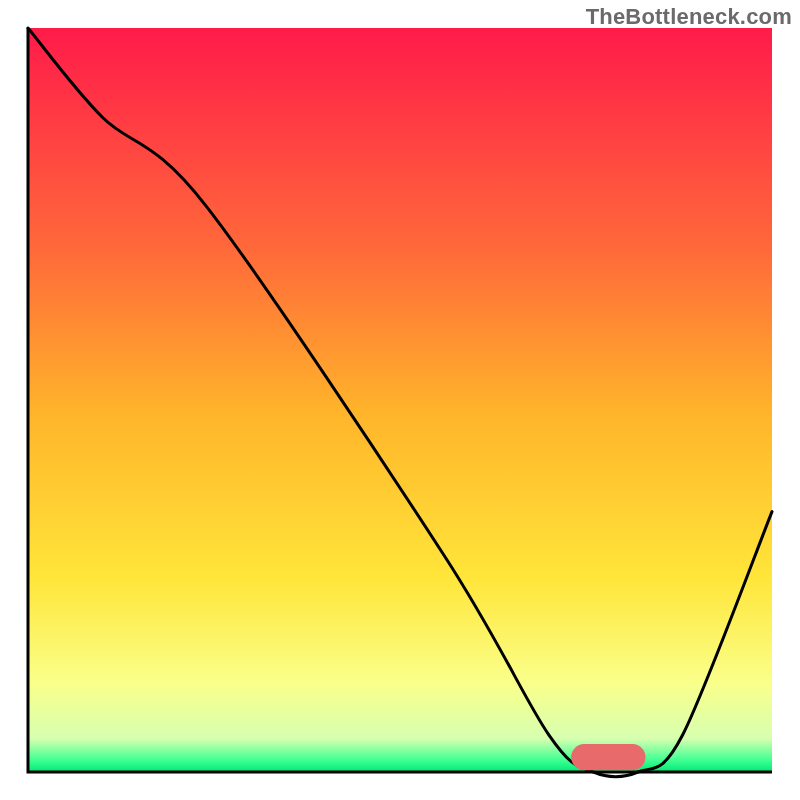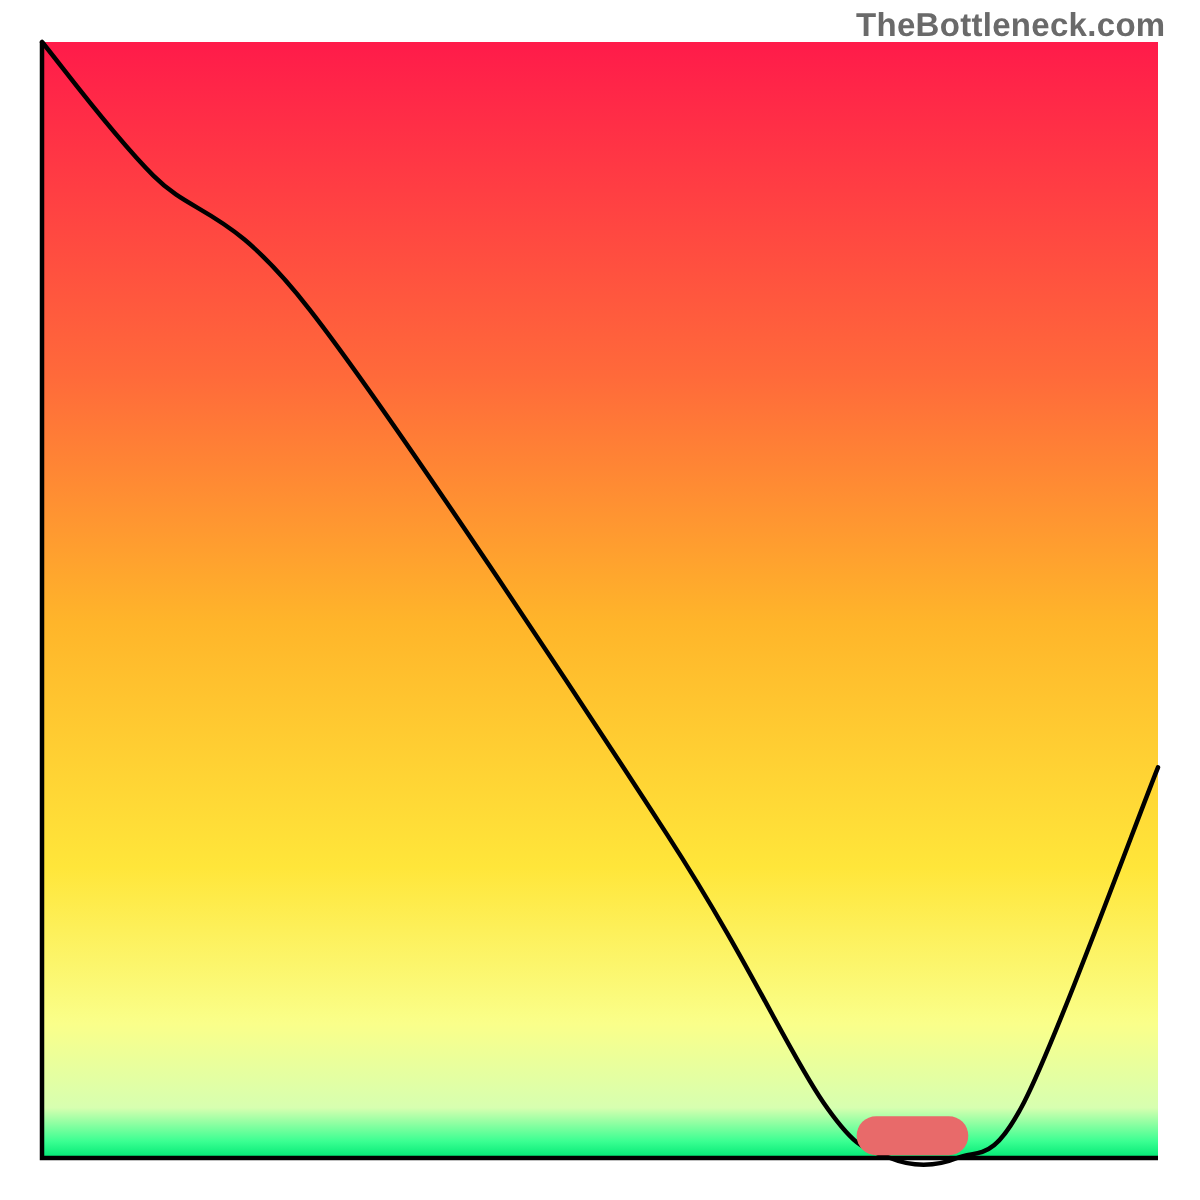--- a/index.html
+++ b/index.html
@@ -12,21 +12,21 @@
     font-family: Arial, Helvetica, sans-serif;
   }
   .chart-container {
     position: relative;
     width: 800px;
     height: 800px;
   }
   .watermark {
     position: absolute;
     top: 4px;
-    right: 23px;
+    right: 8px;
     font-size: 22px;
     font-weight: 600;
     color: #6a6a6a;
     letter-spacing: 0.2px;
     user-select: none;
   }
   svg {
     display: block;
   }
 </style>

